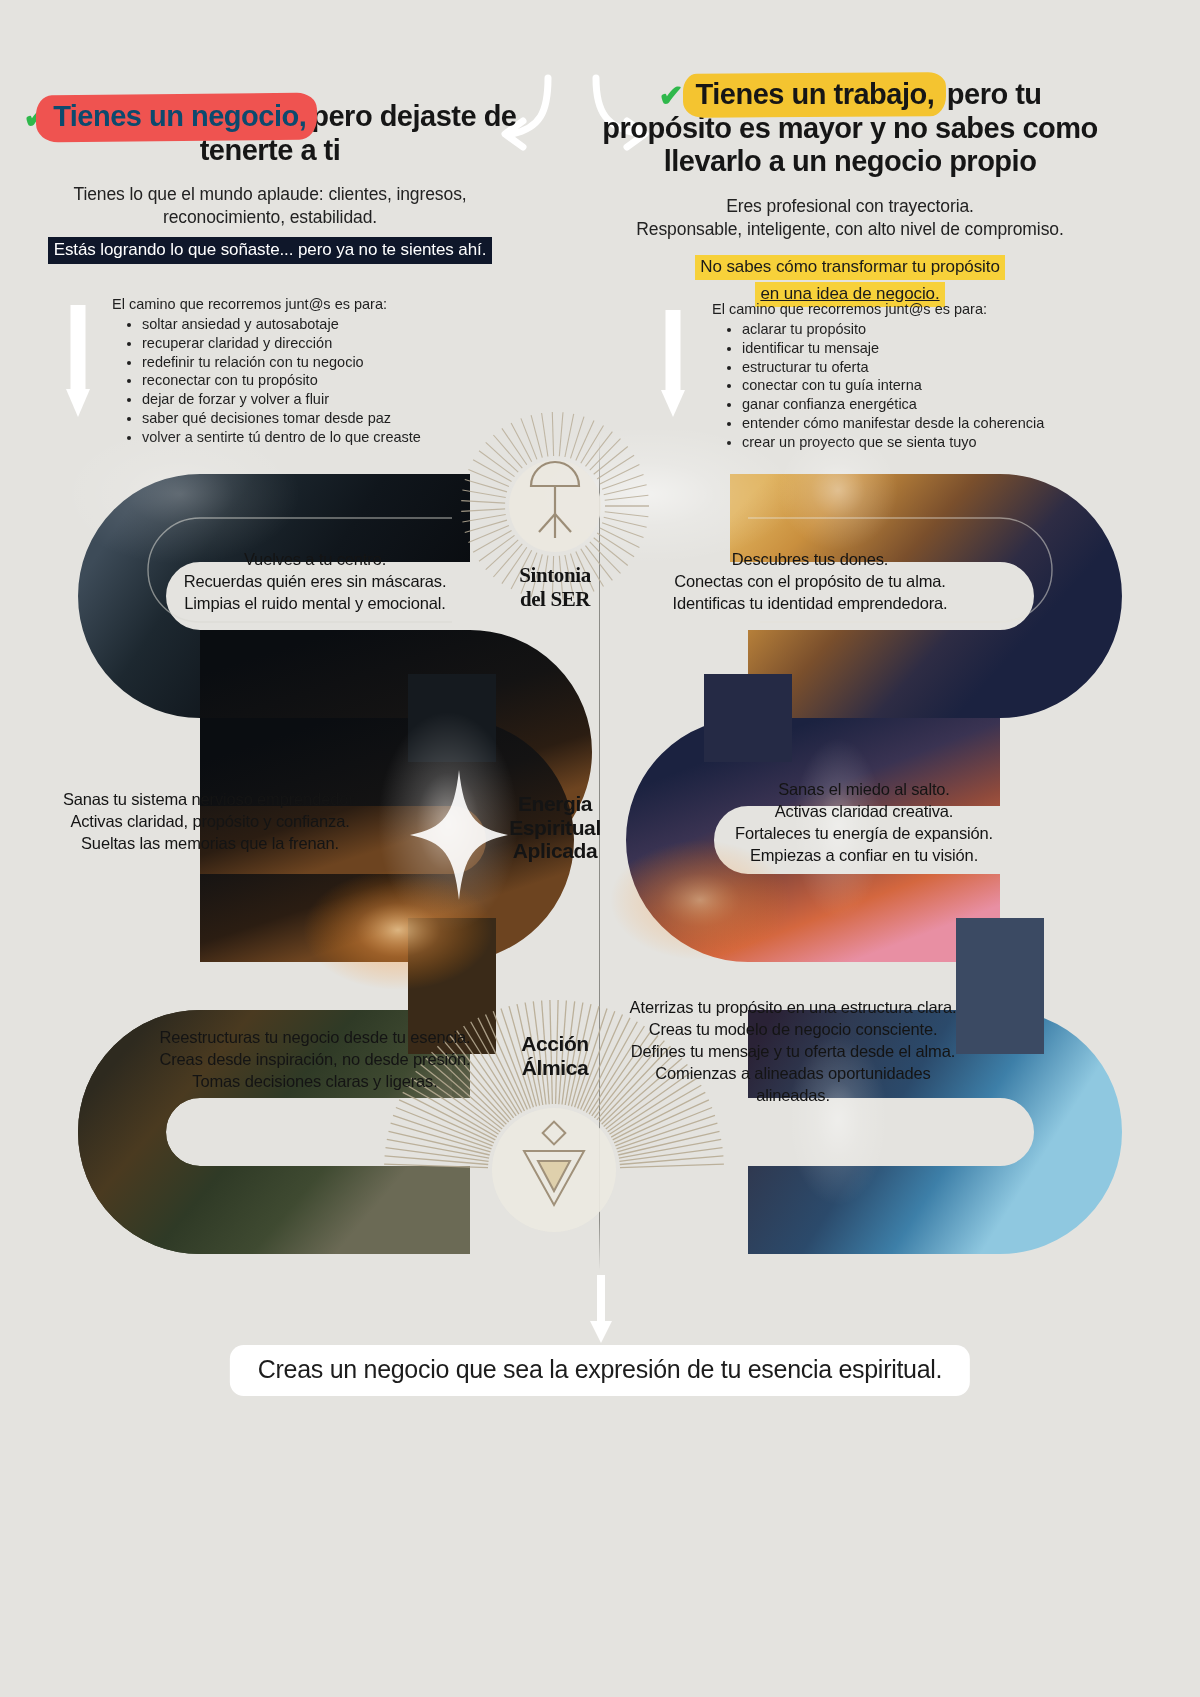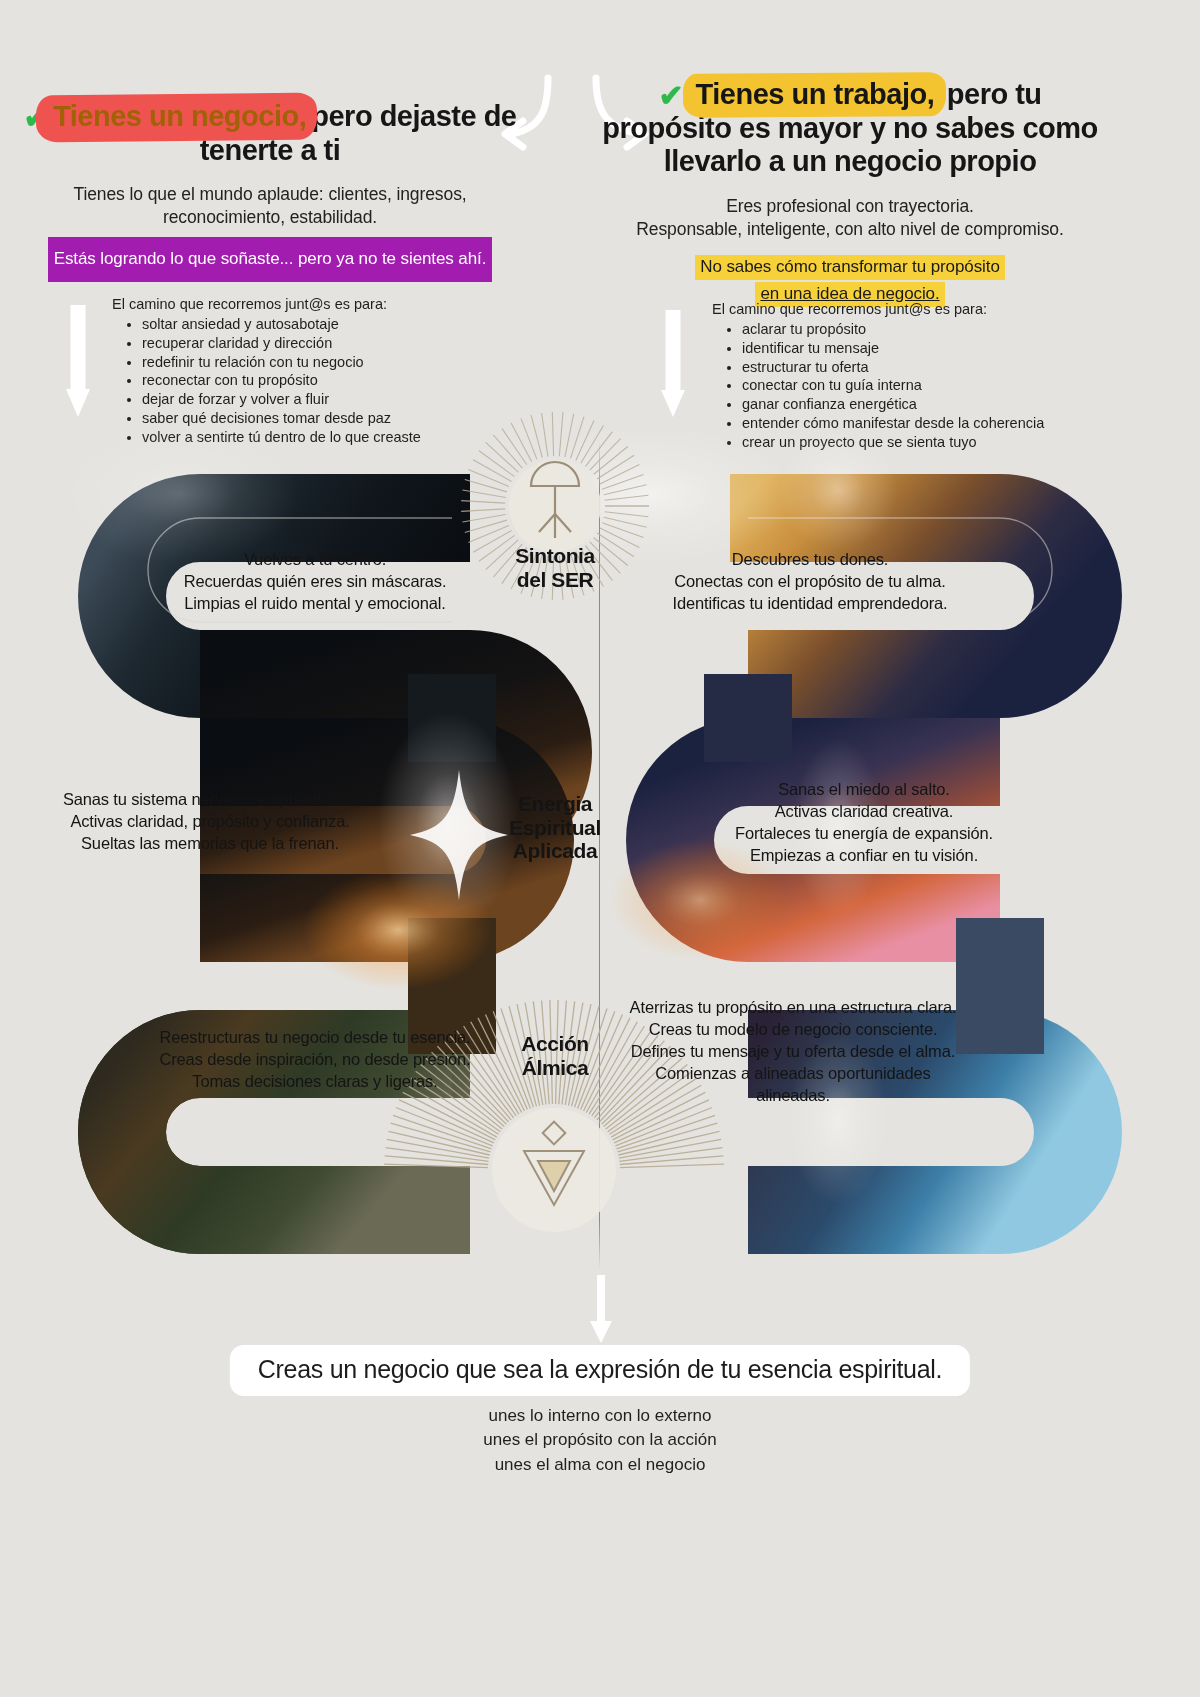--- a/index.html
+++ b/index.html
@@ -27,21 +27,21 @@
   
   .head { position:absolute; text-align:center; }
   .head-left  { left:10px;  top:100px; width:520px; }
   .head-right { left:600px; top:78px;  width:500px; }
 
   .head h2 {
     font-size:29px; line-height:1.16; font-weight:700; letter-spacing:-.5px;
     color:#161616; position:relative; z-index:2;
   }
   .hl-red, .hl-yellow { position:relative; padding:1px 5px; z-index:2; }
-  .hl-red { color:#a16207; }
+  .hl-red { color:#0c4a6e; }
   .hl-red::before {
     content:""; position:absolute; left:-12px; right:-6px; top:-5px; bottom:-8px;
     background:#ef5350; border-radius:16px 20px 18px 22px/ 20px 16px 22px 18px;
     z-index:-1; transform:rotate(-.6deg);
   }
   .hl-yellow { color:#161616; }
   .hl-yellow::before {
     content:""; position:absolute; left:-8px; right:-6px; top:-4px; bottom:-6px;
     background:#f4c430; border-radius:14px 18px 16px 20px / 18px 14px 20px 16px;
     z-index:-1; transform:rotate(-.4deg);
@@ -52,21 +52,21 @@
   }
 
   .sub {
     font-size:17.5px; line-height:1.32; color:#222; margin-top:16px; text-align:center;
     letter-spacing:-.1px;
   }
   .band {
     display:inline-block; margin-top:8px; font-size:17px; line-height:1.35;
     letter-spacing:-.1px;
   }
-  .band-red { background:#a21caf; color:#fff; padding:11px 6px; }
+  .band-red { background:#0f172a; color:#fff; padding:2px 6px; }
   .band-yellow { background:#f7d13a; color:#1a1a1a; padding:1px 5px; }
 
   
   .bullets { position:absolute; font-size:14.5px; line-height:1.30; color:#1f1f1f; }
   .bullets .lead { margin-bottom:1px; }
   .bullets ul { list-style:disc; margin-left:30px; }
   .bullets li { margin:0; }
   .bl-left  { left:112px; top:295px; width:380px; }
   .bl-right { left:712px; top:300px; width:400px; }
 
@@ -81,21 +81,21 @@
     position:absolute; left:599px; top:440px; width:1px; height:830px;
     background:linear-gradient(180deg,rgba(120,120,115,0) 0%,rgba(110,110,105,.75) 6%,rgba(110,110,105,.75) 94%,rgba(120,120,115,0) 100%);
     z-index:6;
   }
 
   
   .stage {
     position:absolute; z-index:9; text-align:center; font-weight:700;
     font-size:21px; line-height:1.12; letter-spacing:-.4px; color:#141414;
   }
-  .stage-1 { left:489px; top:544px; width:132px; }
+  .stage-1 { left:489px; top:564px; width:132px;font-family:Liberation Serif, serif; }
   .stage-2 { left:489px; top:792px; width:132px; }
   .stage-3 { left:495px; top:1032px; width:120px; }
 
   
   .btext {
     position:absolute; z-index:9; text-align:center; font-size:16.5px;
     line-height:1.34; color:#141414; letter-spacing:-.15px;
   }
   .bt-l1 { left:150px; top:548px; width:330px; }
   .bt-r1 { left:640px; top:548px; width:340px; }
@@ -491,19 +491,14 @@
     <div>Defines tu mensaje y tu oferta desde el alma.</div>
     <div>Comienzas a alineadas oportunidades alineadas.</div>
   </div>
 
   <svg style="position:absolute; left:588px; top:1275px; width:26px; height:70px;" viewBox="0 0 26 70">
     <path d="M13 0 L13 52" stroke="#fff" stroke-width="8" fill="none"></path>
     <path d="M2 46 L13 68 L24 46 Z" fill="#fff"></path>
   </svg>
 
   <div class="foot-pill">Creas un negocio que sea la expresión de tu esencia espiritual.</div>
-  <div class="foot-lines">
-    <div>unes lo interno con lo externo</div>
-    <div>unes el propósito con la acción</div>
-    <div>unes el alma con el negocio</div>
-  </div>
 
 </div>
 
 </body></html>

